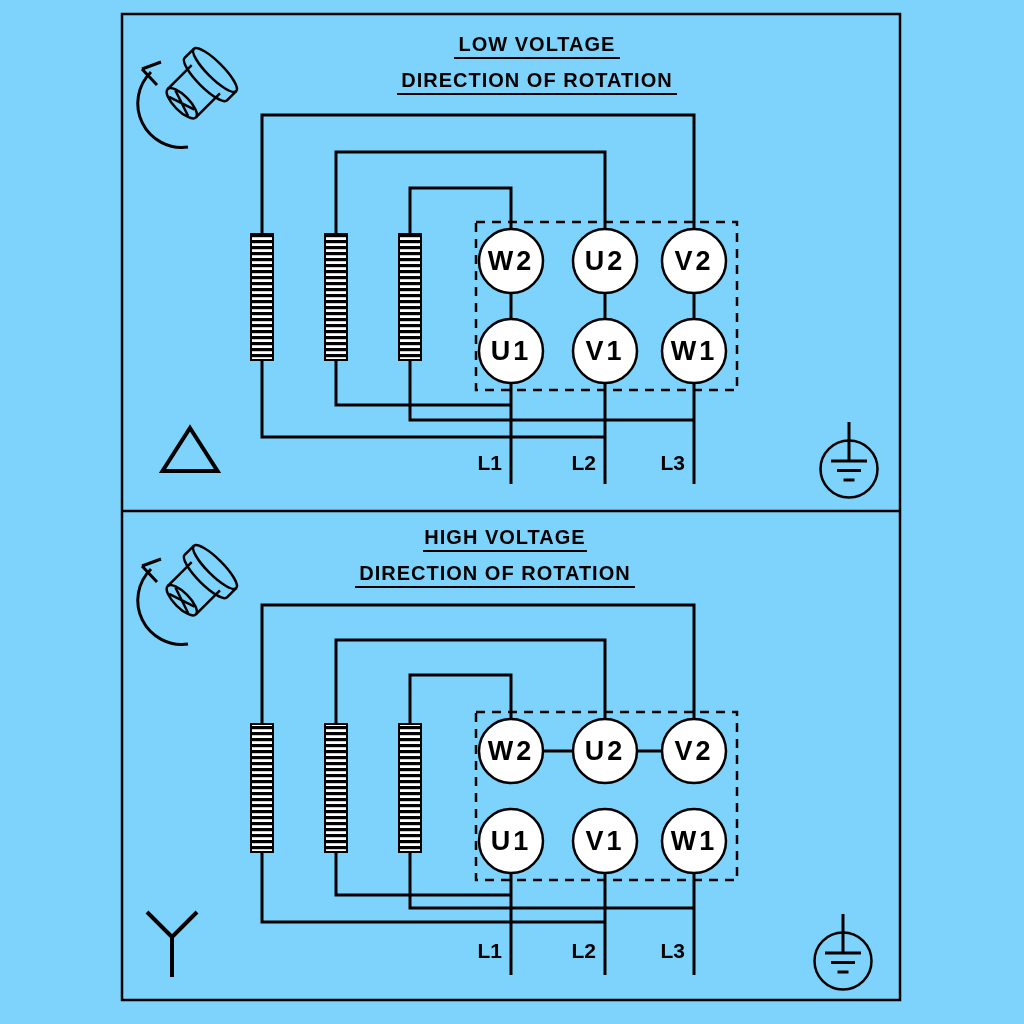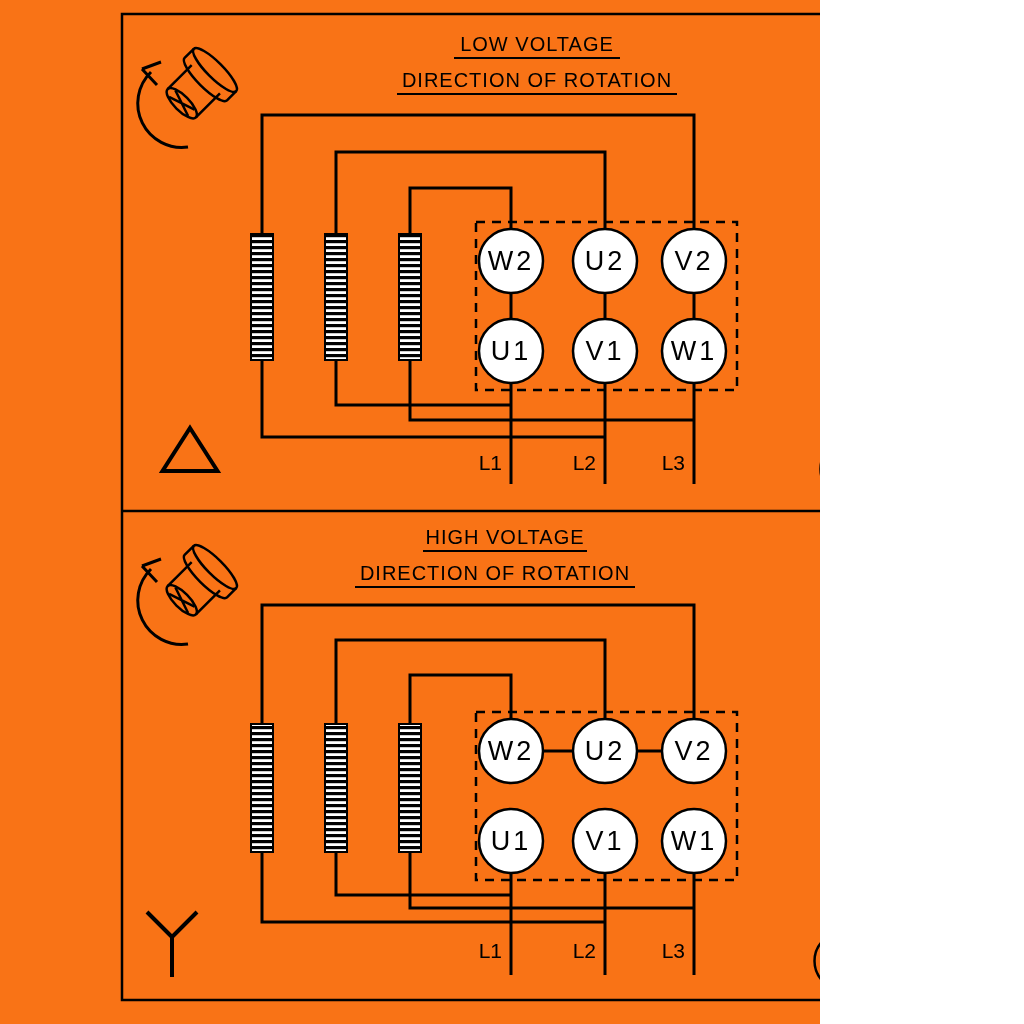--- a/index.html
+++ b/index.html
@@ -1,16 +1,16 @@
 <!DOCTYPE html>
 <html><head>
 <meta charset="utf-8">
 <style>
   html,body{margin:0;padding:0;background:#ffffff;}
-  .stage{width:820px;height:1024px;position:relative;background:#f97316;overflow:hidden;}
+  .stage{width:1024px;height:1024px;position:relative;background:#7dd3fc;overflow:hidden;font-weight:bold;}
   svg{display:block;}
   text{fill:#000000;font-family:"Liberation Sans",sans-serif;}
   .t-title{font-size:20px;letter-spacing:1px;text-anchor:middle;}
   .t-term{font-size:27px;letter-spacing:3px;text-anchor:middle;}
   .t-line{font-size:21px;text-anchor:end;}
   .wire{stroke:#000;stroke-width:3;fill:none;}
   .ul{stroke:#000;stroke-width:2;}
   .dash{stroke:#000;stroke-width:2.5;fill:none;stroke-dasharray:9 7;}
   .winding{fill:url(#coil);stroke:#000;stroke-width:2;}
   .sym{stroke:#000;stroke-width:4;fill:none;}

